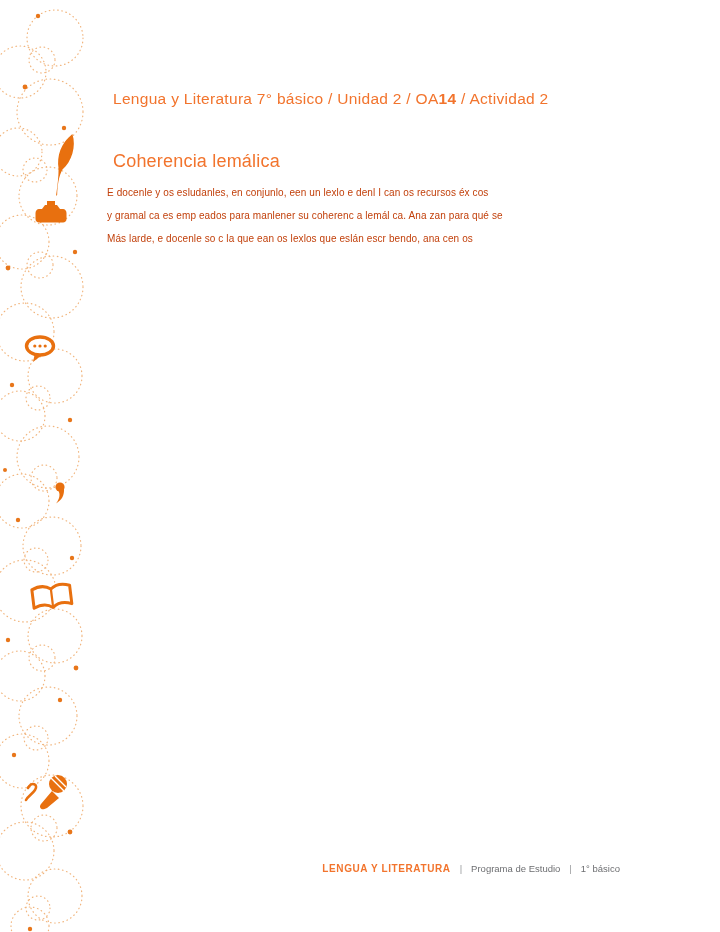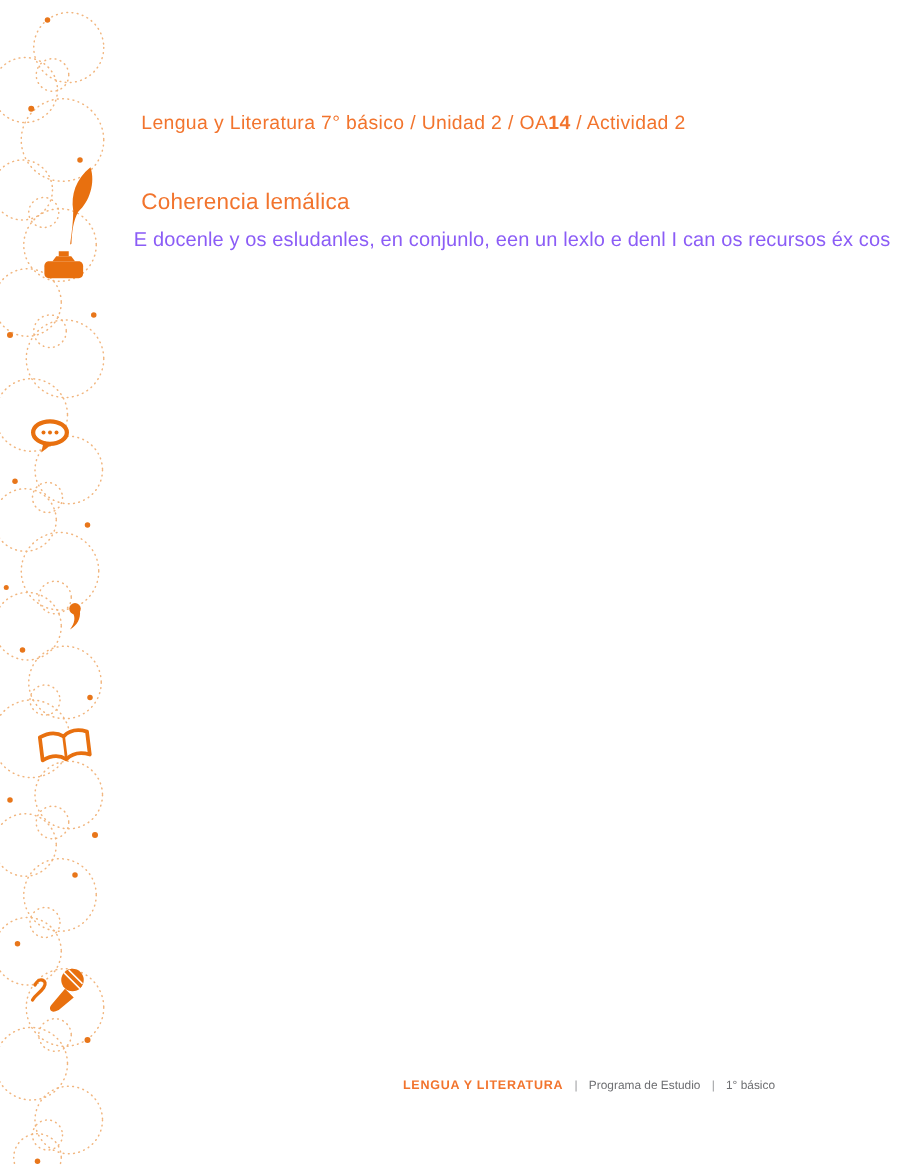--- a/index.html
+++ b/index.html
@@ -13,21 +13,21 @@
     font-size:15.5px; color:#F2742D; letter-spacing:.3px; font-weight:400;
     white-space:nowrap;
   }
   .doc-title .bold-part { font-weight:700; }
   .subtitle {
     position:absolute; left:113px; top:151px;
     font-size:18px; color:#F2742D; letter-spacing:.2px;
   }
   .bodytext {
     position:absolute; left:107px; top:181px; width:515px;
-    font-size:16px; line-height:23px; color:#8b5cf6; letter-spacing:.1px;
+    font-size:10px; line-height:23px; color:#c2410c; letter-spacing:.1px;
   }
   .para-line { white-space:nowrap; height:23px; }
   .footer {
     position:absolute; top:863px; right:100px;
     display:flex; gap:9px;
     font-size:9.5px; color:#6D6E71; white-space:nowrap;
   }
   .footer .brand { color:#F2742D; font-weight:700; letter-spacing:.6px; font-size:10px; }
   .footer .sep { color:#9a9b9e; }
 </style>
@@ -127,20 +127,22 @@
   </svg>
 
   <div class="doc-title">
     <span>Lengua y Literatura 7° básico / Unidad 2 / OA</span><span class="bold-part">14</span><span> / Actividad 2</span>
   </div>
 
   <div class="subtitle">Coherencia lemálica</div>
 
   <div class="bodytext">
     <div class="para-line">E docenle y os esludanles, en conjunlo, een un lexlo e denl I can os recursos  éx cos</div>
+    <div class="para-line">y gramal ca es emp eados para manlener su coherenc a lemál ca. Ana zan  para qué se</div>
+    <div class="para-line">Más larde, e  docenle so c la que  ean  os lexlos que eslán escr bendo, ana cen  os</div>
   </div>
 
   <div class="footer">
     <span class="brand">LENGUA Y LITERATURA</span>
     <span class="sep">|</span>
     <span>Programa de Estudio</span>
     <span class="sep">|</span>
     <span>1° básico</span>
   </div>
 

